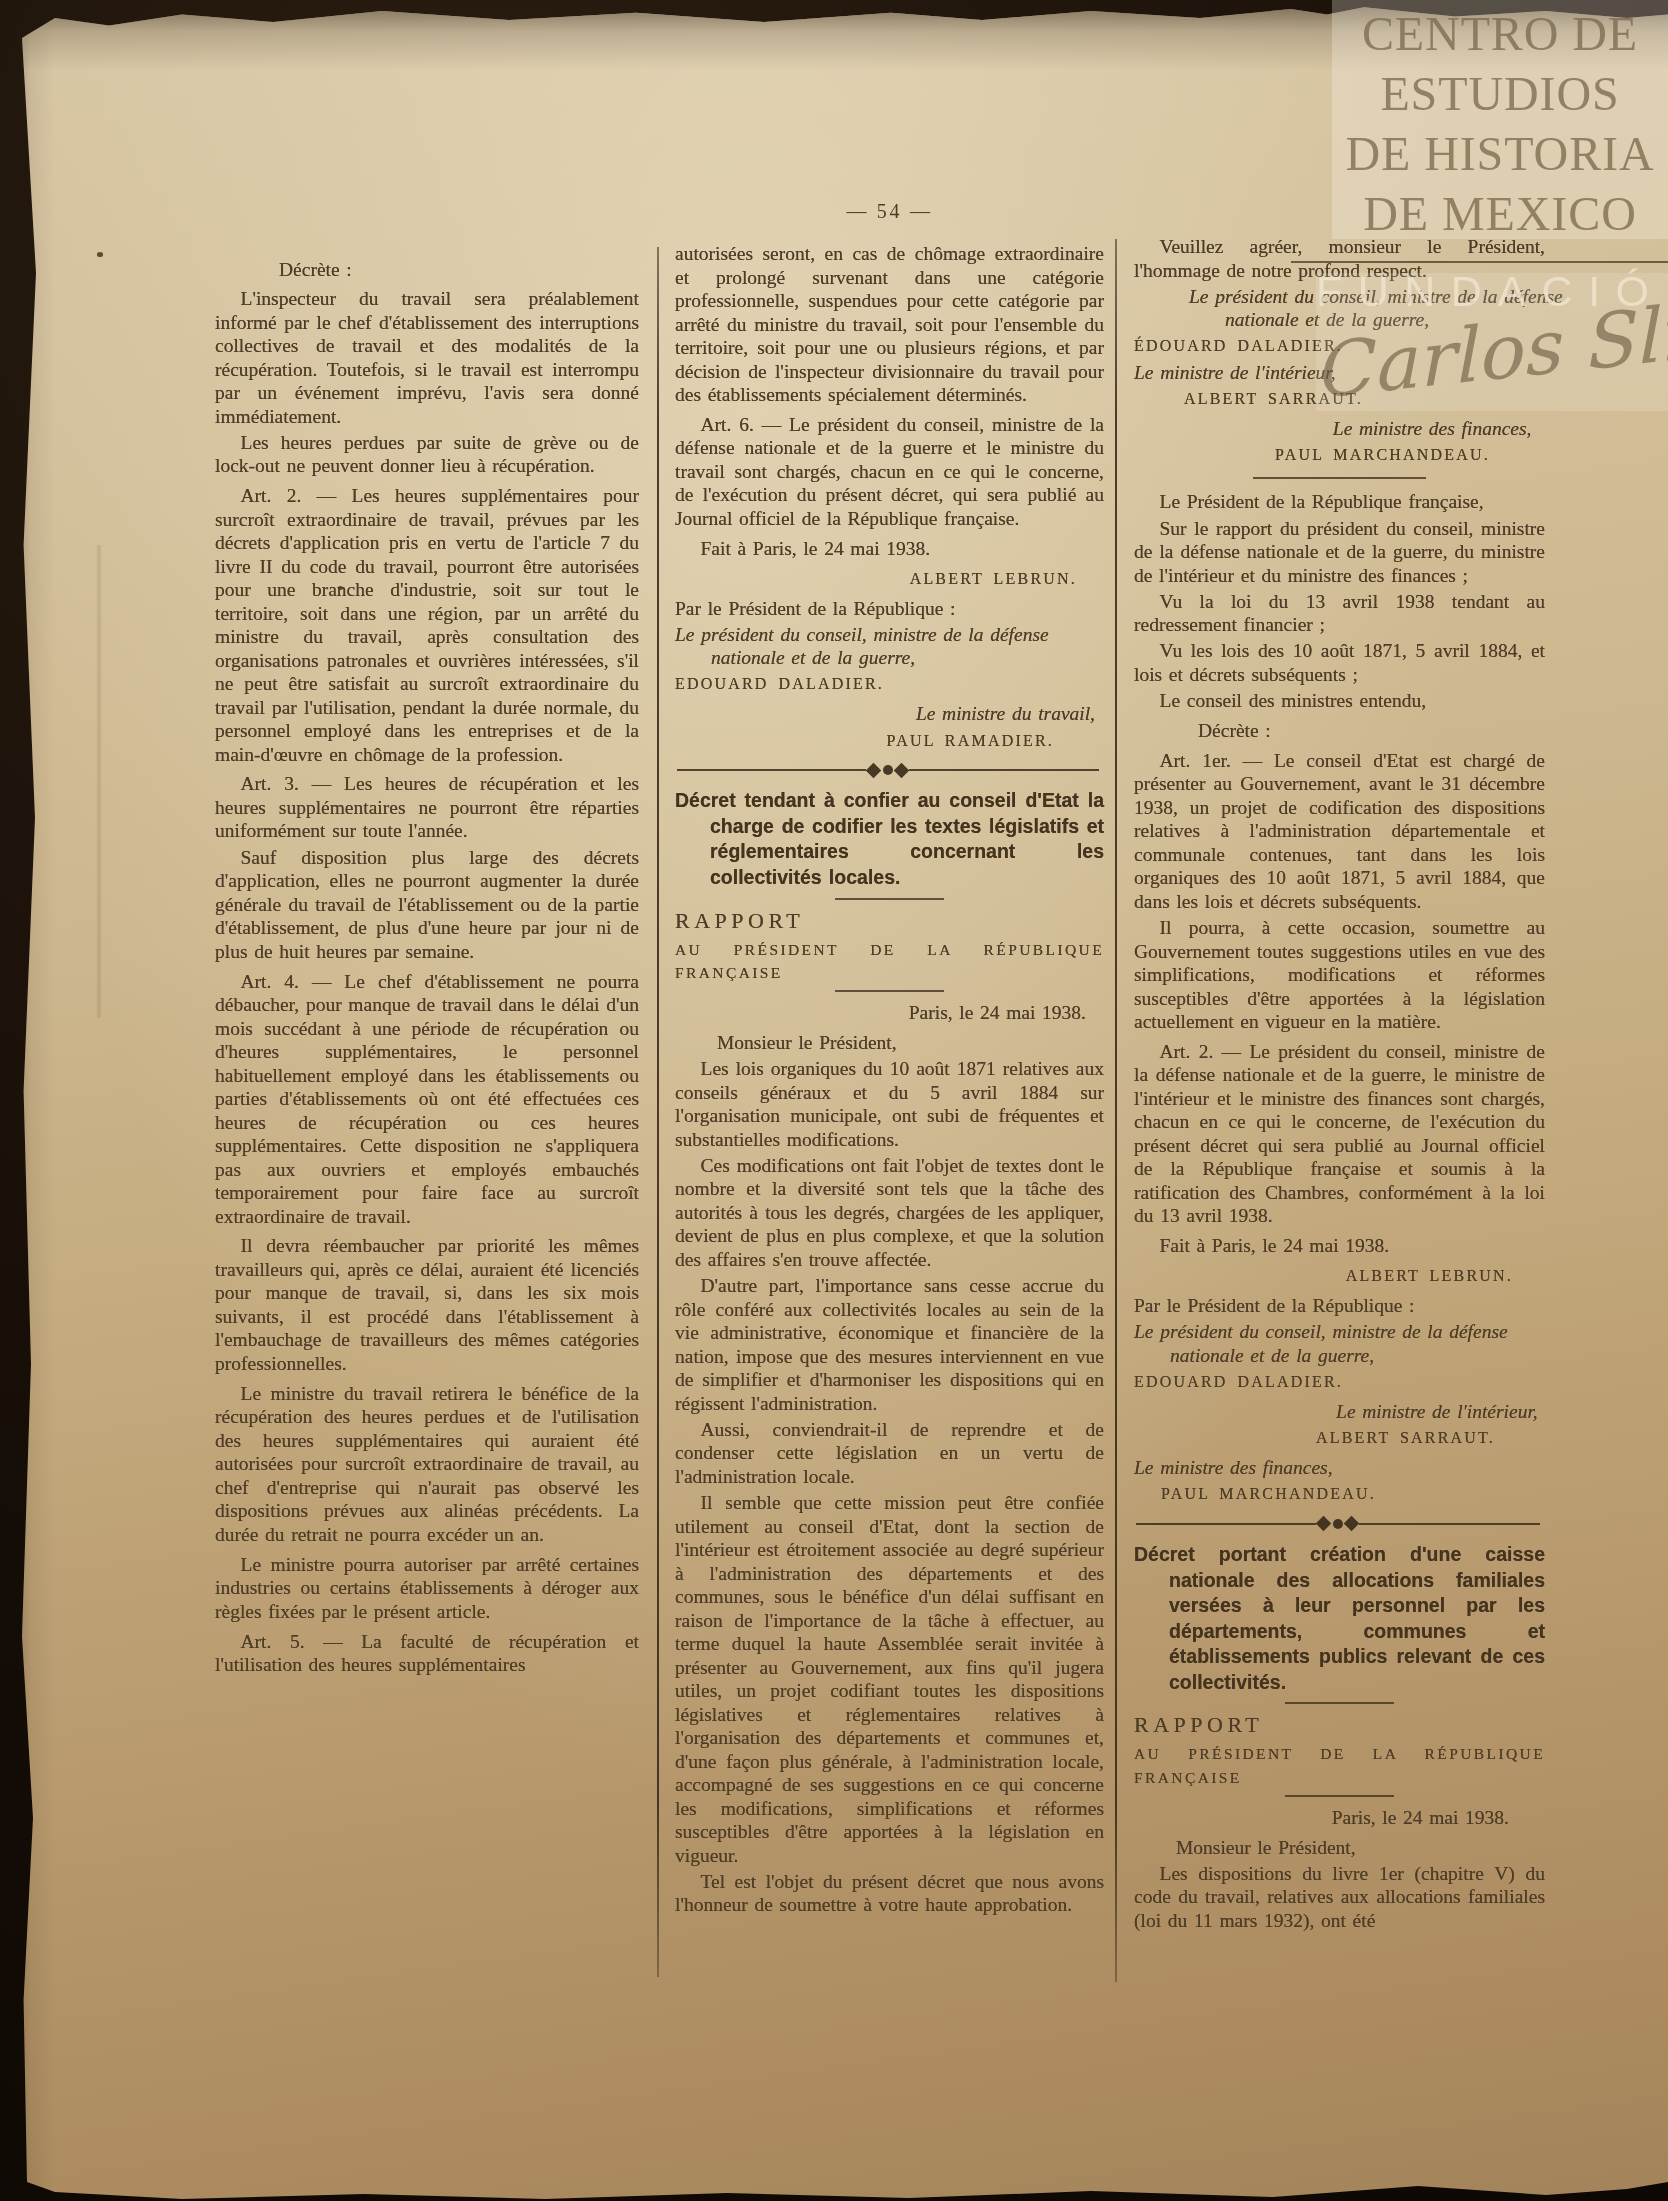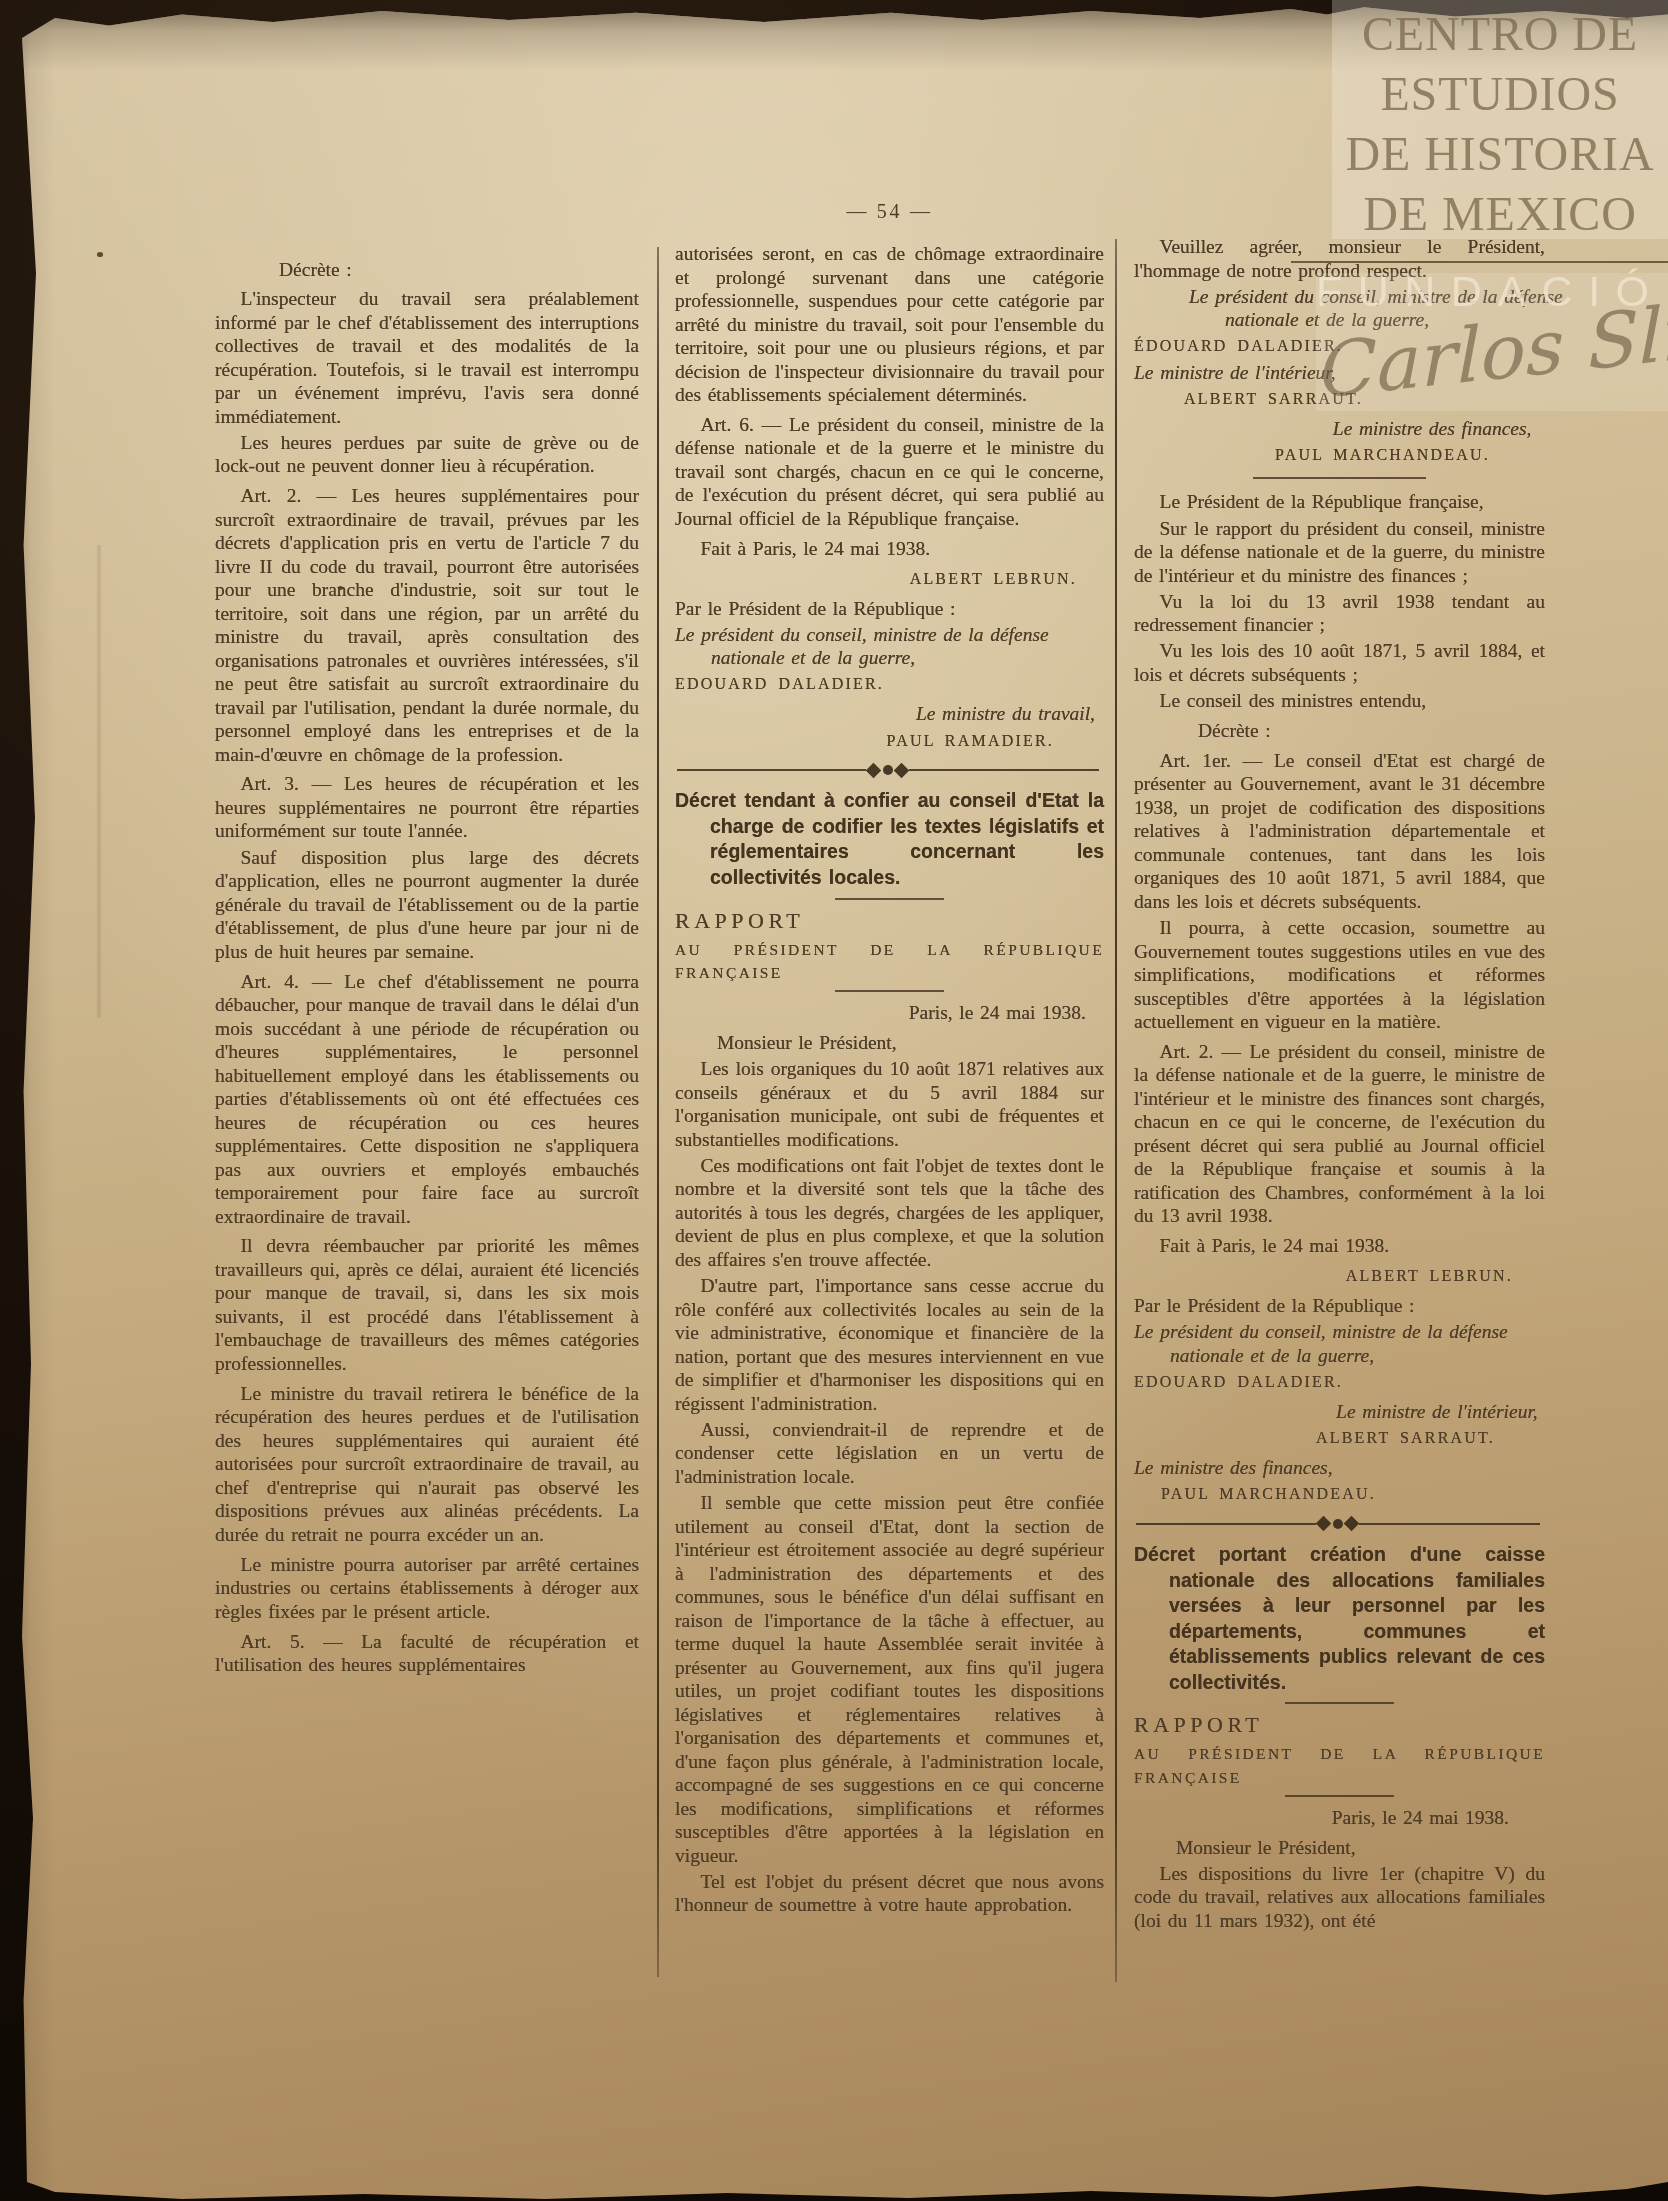--- a/index.html
+++ b/index.html
@@ -114,21 +114,21 @@
       </div>
       <p class="head">Décret tendant à confier au conseil d'Etat la charge de codifier les textes législatifs et réglementaires concernant les collectivités locales.</p>
       <div class="dashrule"></div>
       <p class="center rapport">RAPPORT</p>
       <p class="center rapport-sub">AU PRÉSIDENT DE LA RÉPUBLIQUE FRANÇAISE</p>
       <div class="dashrule"></div>
       <p class="right sp" style="padding-right:18px;">Paris, le 24 mai 1938.</p>
       <p class="sp" style="text-indent:42px;">Monsieur le Président,</p>
       <p>Les lois organiques du 10 août 1871 relatives aux conseils généraux et du 5 avril 1884 sur l'organisation municipale, ont subi de fréquentes et substantielles modifications.</p>
       <p>Ces modifications ont fait l'objet de textes dont le nombre et la diversité sont tels que la tâche des autorités à tous les degrés, chargées de les appliquer, devient de plus en plus complexe, et que la solution des affaires s'en trouve affectée.</p>
-      <p>D'autre part, l'importance sans cesse accrue du rôle conféré aux collectivités locales au sein de la vie administrative, économique et financière de la nation, portant que des mesures interviennent en vue de simplifier et d'harmoniser les dispositions qui en régissent l'administration.</p>
+      <p>D'autre part, l'importance sans cesse accrue du rôle conféré aux collectivités locales au sein de la vie administrative, économique et financière de la nation, impose que des mesures interviennent en vue de simplifier et d'harmoniser les dispositions qui en régissent l'administration.</p>
       <p>Aussi, conviendrait-il de reprendre et de condenser cette législation en un vertu de l'administration locale.</p>
       <p>Il semble que cette mission peut être confiée utilement au conseil d'Etat, dont la section de l'intérieur est étroitement associée au degré supérieur à l'administration des départements et des communes, sous le bénéfice d'un délai suffisant en raison de l'importance de la tâche à effectuer, au terme duquel la haute Assemblée serait invitée à présenter au Gouvernement, aux fins qu'il jugera utiles, un projet codifiant toutes les dispositions législatives et réglementaires relatives à l'organisation des départements et communes et, d'une façon plus générale, à l'administration locale, accompagné de ses suggestions en ce qui concerne les modifications, simplifications et réformes susceptibles d'être apportées à la législation en vigueur.</p>
       <p>Tel est l'objet du présent décret que nous avons l'honneur de soumettre à votre haute approbation.</p>
     </div>
 
     <div class="col" style="left:1134px;top:235px;width:411px;">
       <p>Veuillez agréer, monsieur le Président, l'hommage de notre profond respect.</p>
       <p class="it hang" style="margin-left:55px;width:88%;">Le président du conseil, ministre de la défense nationale et de la guerre,</p>
       <p class="center caps">ÉDOUARD DALADIER.</p>
       <p class="it noind">Le ministre de l'intérieur,</p>

